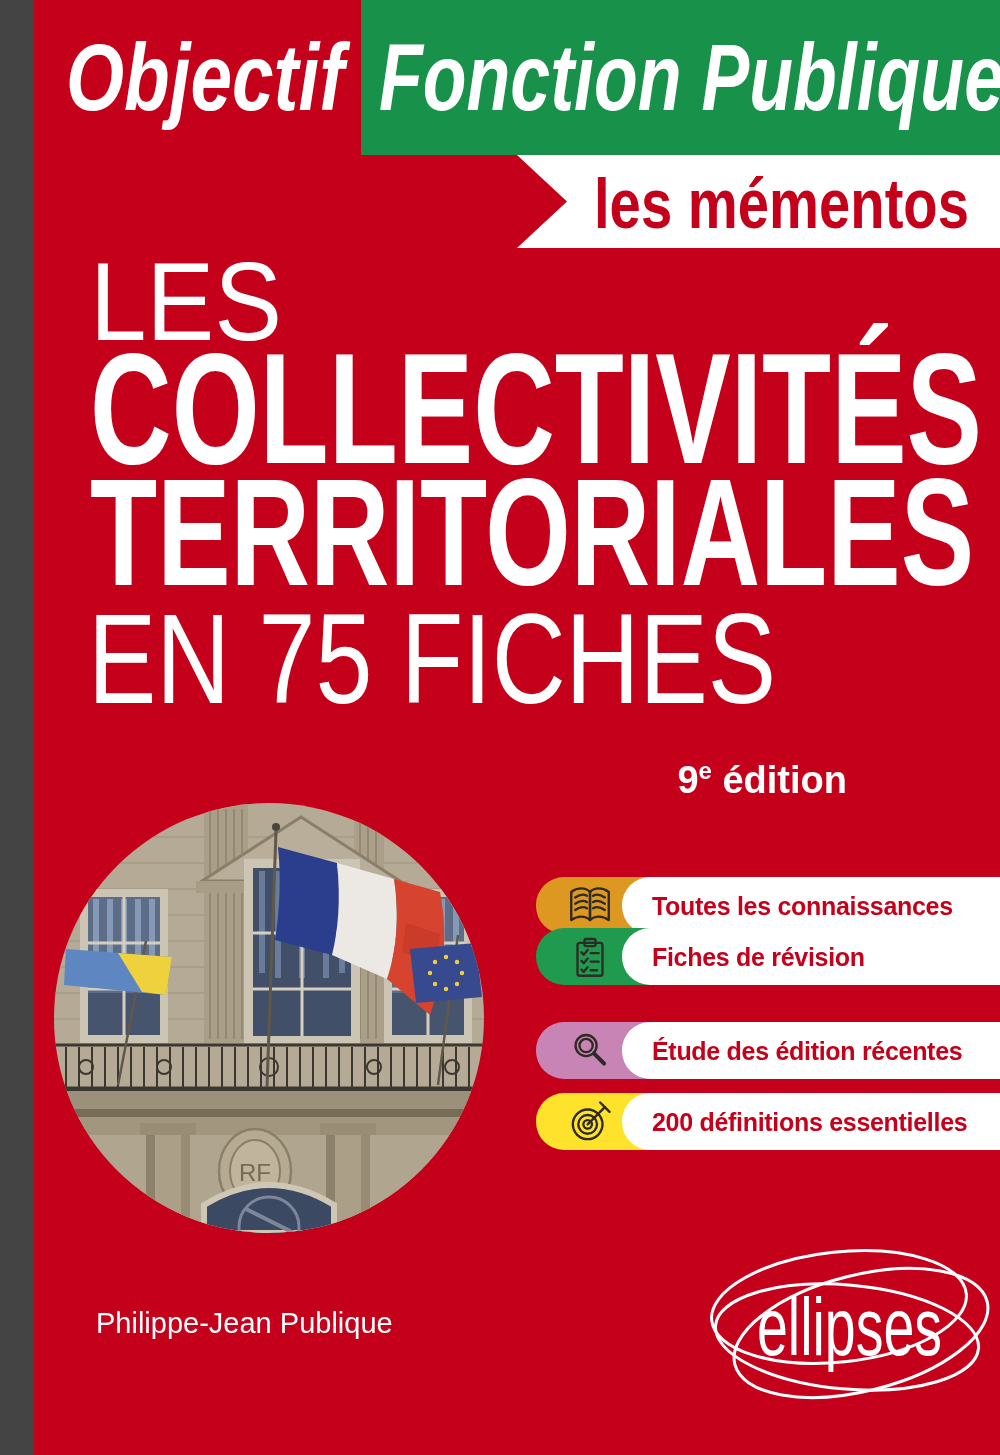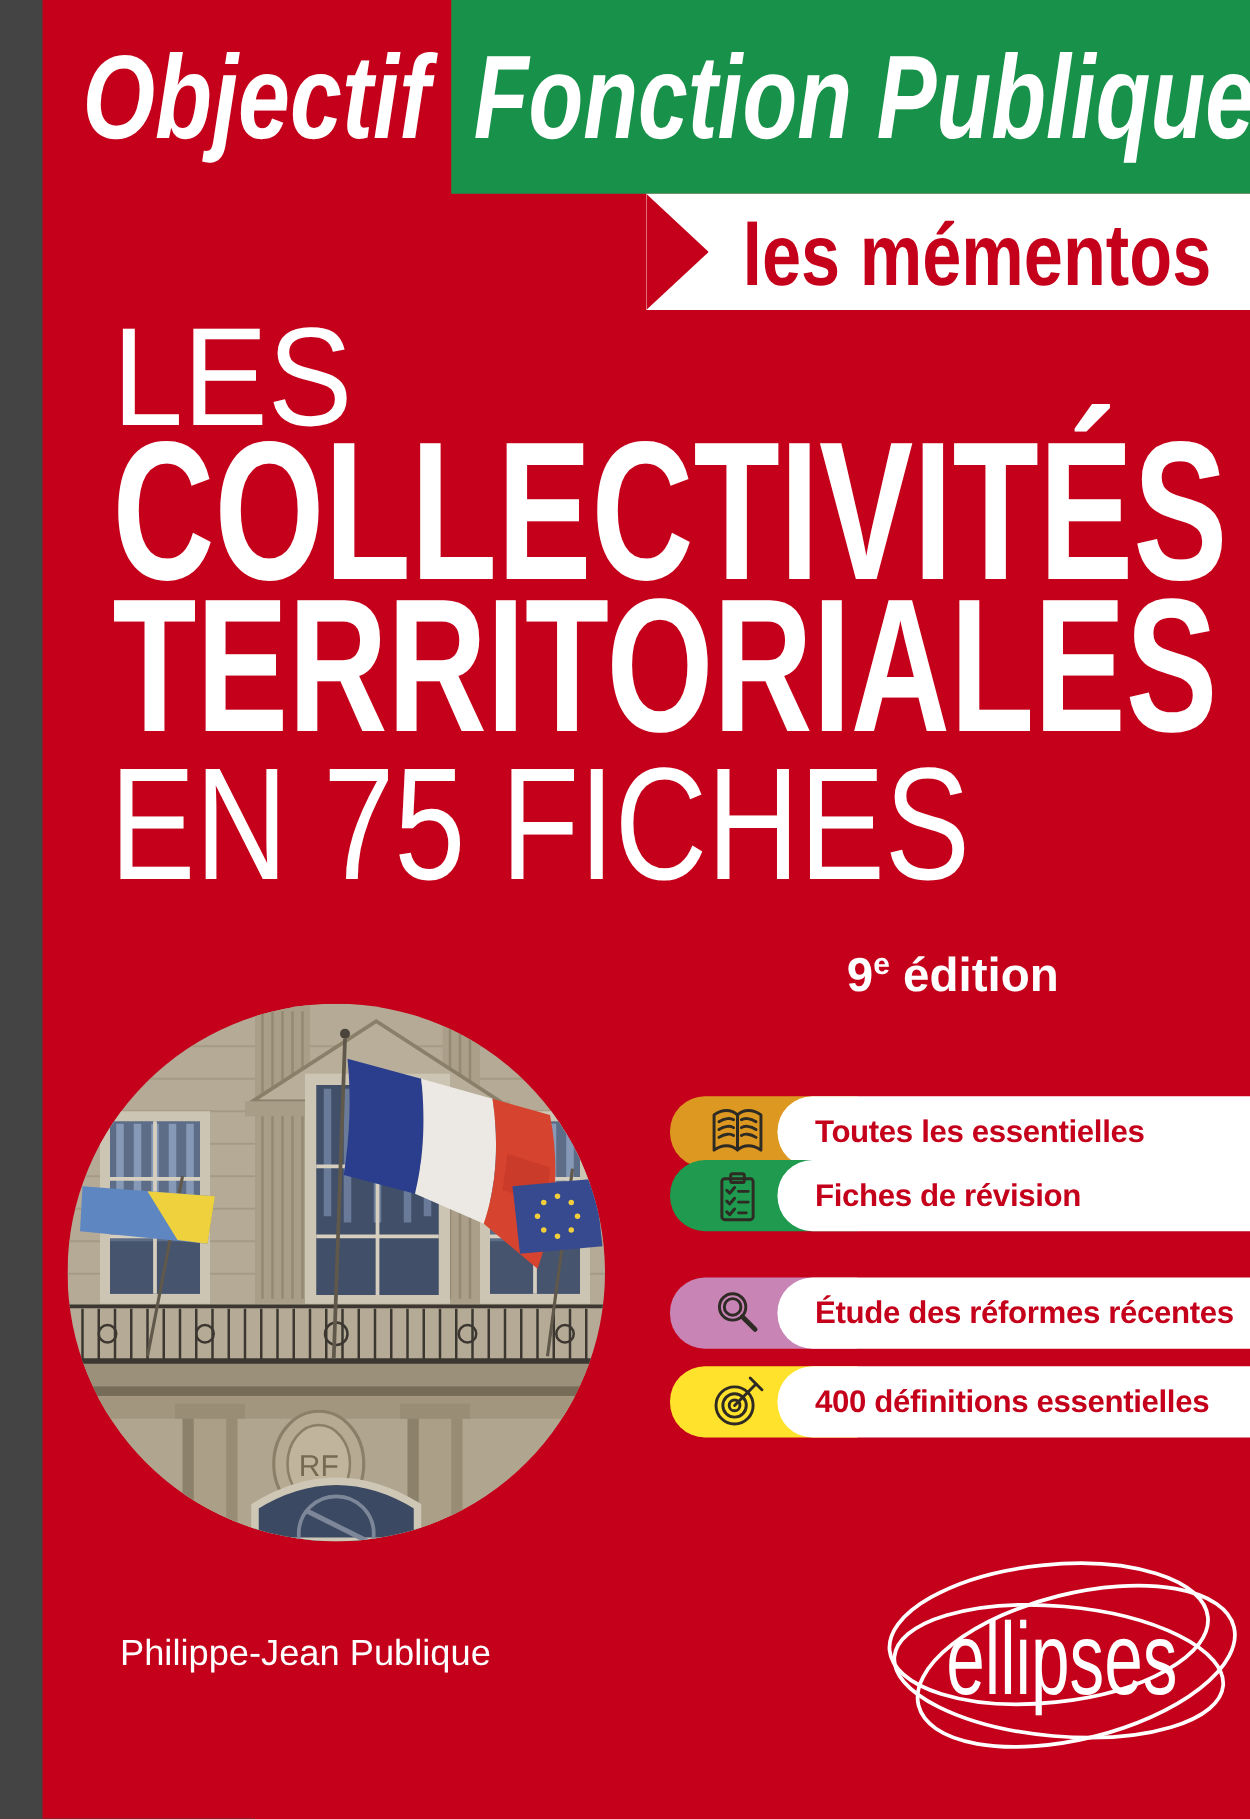--- a/index.html
+++ b/index.html
@@ -203,21 +203,21 @@
     <div class="pill-cap" style="background: rgb(221, 152, 34);"></div>
     <div class="pill-body"></div>
     <span class="pill-icon">
       <svg viewBox="0 0 64 64">
         <path d="M8,14 C16,8 26,8 32,14 L32,50 C26,44 16,44 8,50 Z"></path>
         <path d="M56,14 C48,8 38,8 32,14 L32,50 C38,44 48,44 56,50 Z"></path>
         <path d="M13,21 C19,17 25,17 28,19 M13,29 C19,25 25,25 28,27 M13,37 C19,33 25,33 28,35"></path>
         <path d="M51,21 C45,17 39,17 36,19 M51,29 C45,25 39,25 36,27 M51,37 C45,33 39,33 36,35"></path>
       </svg>
     </span>
-    <span class="pill-label">Toutes les essentielles</span>
+    <span class="pill-label">Toutes les connaissances</span>
   </div>
 
   <div class="abs pill" style="top:928px;">
     <div class="pill-cap" style="background: rgb(31, 154, 78);"></div>
     <div class="pill-body"></div>
     <span class="pill-icon">
       <svg viewBox="0 0 64 64">
         <rect x="16" y="14" width="32" height="42" rx="3"></rect>
         <rect x="25" y="9" width="14" height="9" rx="2"></rect>
         <path d="M21,26 l3,3 l5,-6 M33,27 H43"></path>
@@ -231,36 +231,36 @@
   <div class="abs pill" style="top:1022px;">
     <div class="pill-cap" style="background: rgb(200, 132, 180);"></div>
     <div class="pill-body"></div>
     <span class="pill-icon">
       <svg viewBox="0 0 64 64">
         <circle cx="27" cy="25" r="13.5"></circle>
         <circle cx="27" cy="25" r="8.5"></circle>
         <path d="M37,35 L50,48" stroke-width="5"></path>
       </svg>
     </span>
-    <span class="pill-label">Étude des réformes récentes</span>
+    <span class="pill-label">Étude des édition récentes</span>
   </div>
 
   <div class="abs pill" style="top:1093px;">
     <div class="pill-cap" style="background: rgb(255, 226, 43);"></div>
     <div class="pill-body"></div>
     <span class="pill-icon">
       <svg viewBox="0 0 64 64">
         <circle cx="29" cy="35" r="19"></circle>
         <circle cx="29" cy="35" r="12"></circle>
         <circle cx="29" cy="35" r="5.5"></circle>
         <path d="M29,35 L51,13"></path>
         <path d="M45,7 L51,13 M57,19 L51,13"></path>
       </svg>
     </span>
-    <span class="pill-label">400 définitions essentielles</span>
+    <span class="pill-label">200 définitions essentielles</span>
   </div>
 
   <div class="abs author">Philippe-Jean Publique</div>
 
   <svg class="abs logo-svg" width="290" height="170" viewBox="0 0 290 170">
     <g fill="none" stroke="#ffffff" stroke-width="3">
       <ellipse cx="130" cy="62" rx="128" ry="55" transform="rotate(-6 130 62)"></ellipse>
       <ellipse cx="152" cy="88" rx="130" ry="58" transform="rotate(-14 152 88)"></ellipse>
       <ellipse cx="138" cy="92" rx="132" ry="52" transform="rotate(5 138 92)"></ellipse>
     </g>

